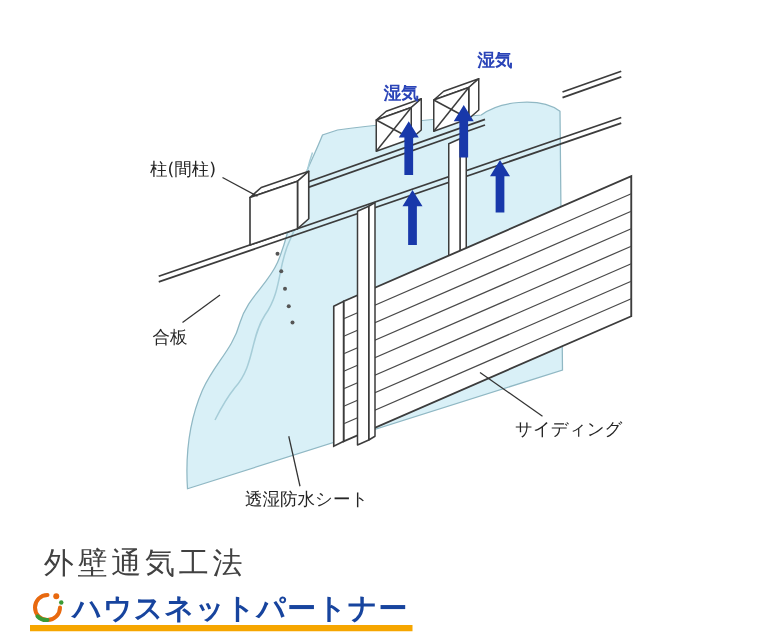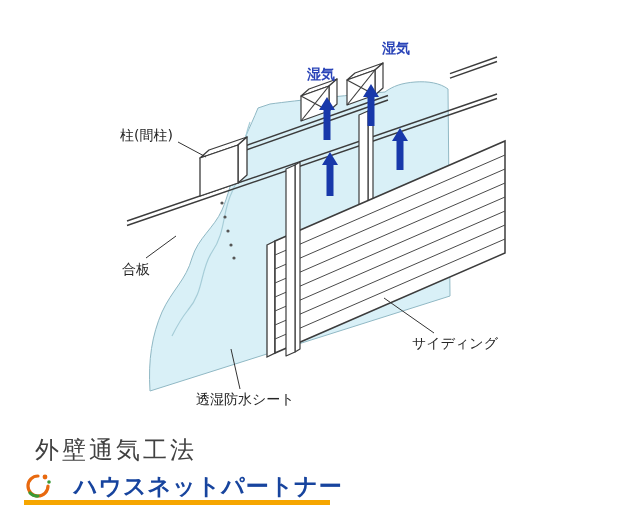--- a/index.html
+++ b/index.html
@@ -23,21 +23,21 @@
   }
   #footer-title{
     position:absolute;left:35px;top:434px;
     font-family:"DejaVu Serif","Liberation Serif",serif;
     font-size:24px;letter-spacing:3px;
     color:var(--title-gray,#414141);
     white-space:nowrap;
   }
   #brand-row{
     position:absolute;left:22px;top:470px;
-    display:flex;align-items:center;gap:20px;
+    display:flex;align-items:center;gap:4px;
   }
   #brand-name{
     font-size:23px;font-weight:bold;
     color:var(--brand-blue,#17449e);
     letter-spacing:1px;white-space:nowrap;
   }
   #brand-underline{
     position:absolute;left:24px;top:500px;
     width:306px;height:5px;
     background:var(--underline-orange,#f6a600);

